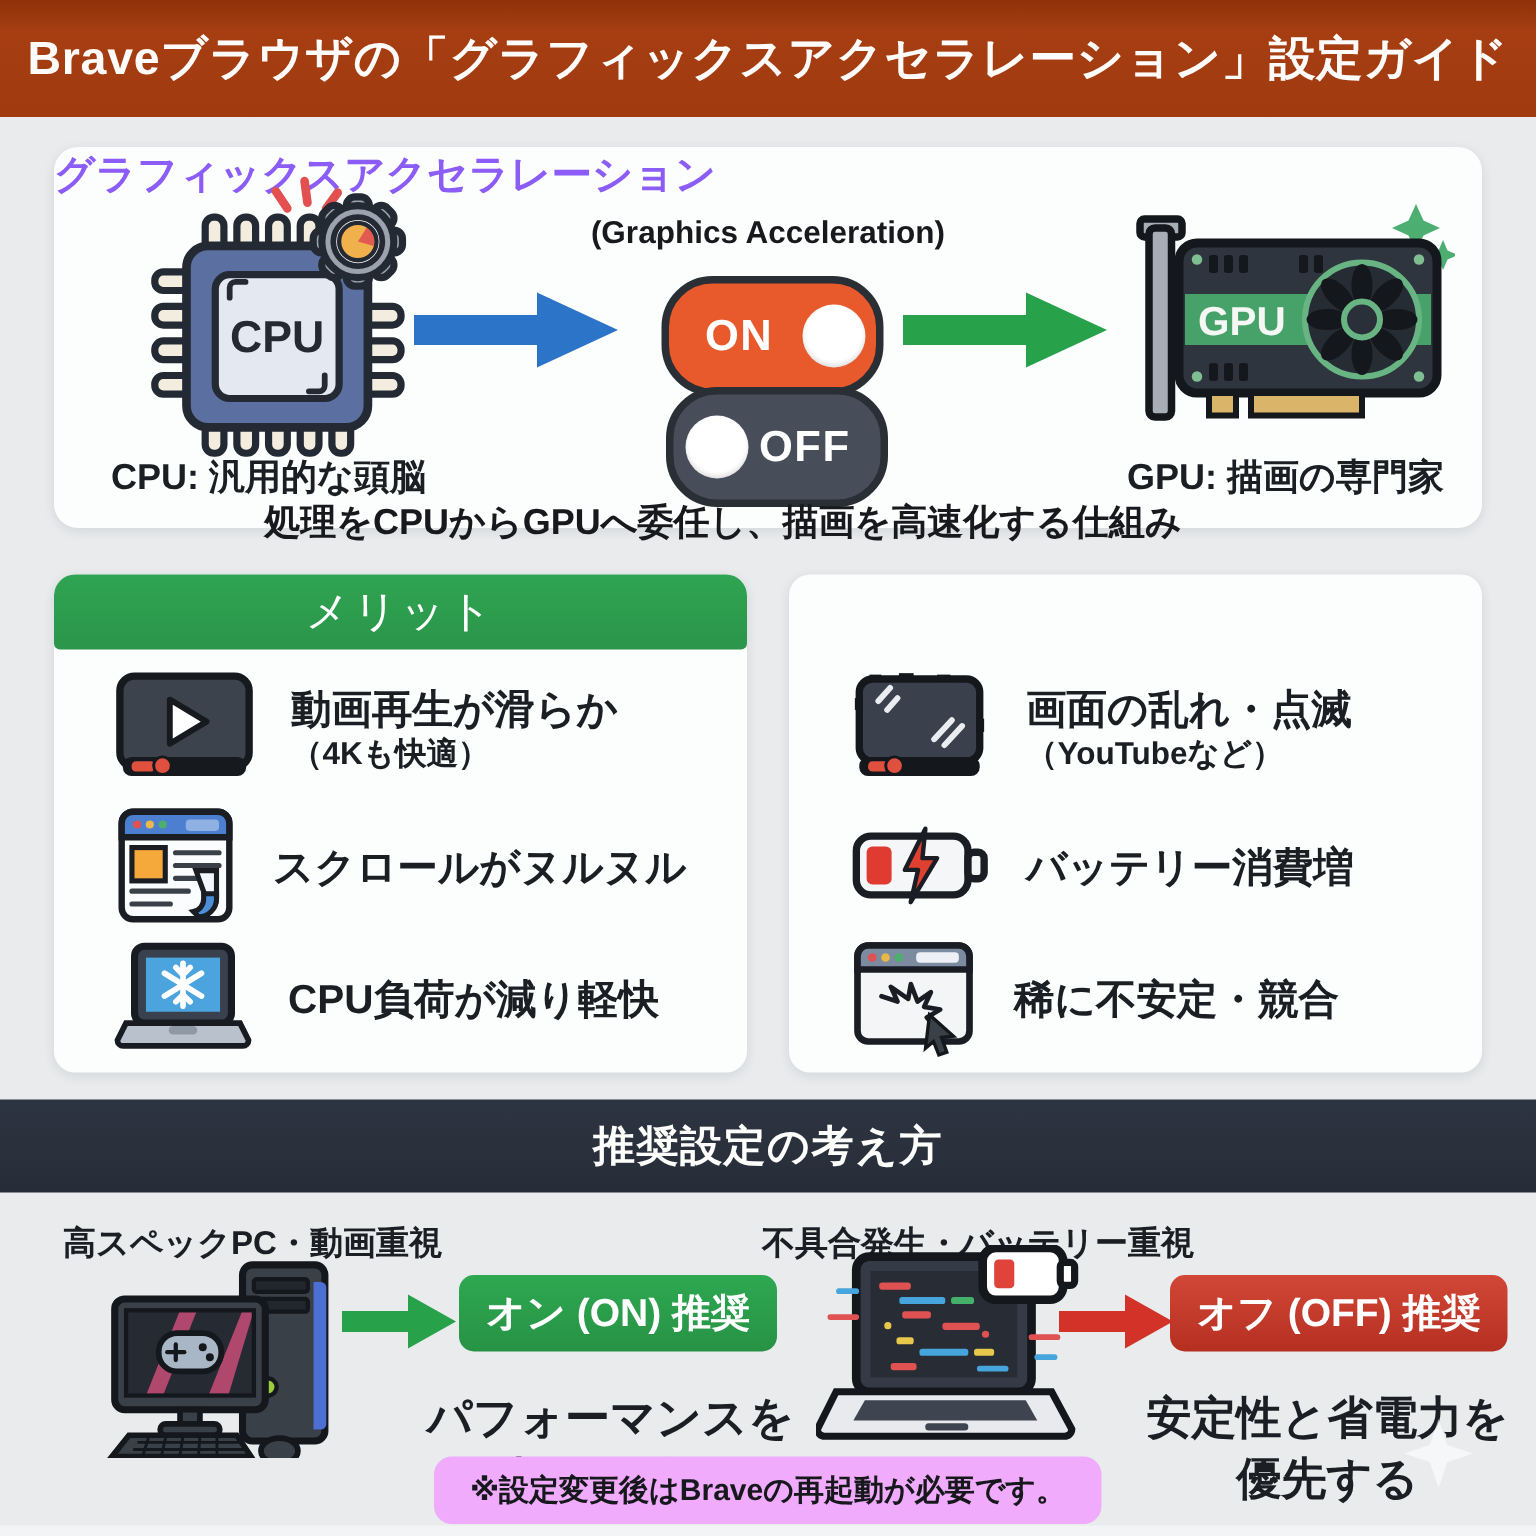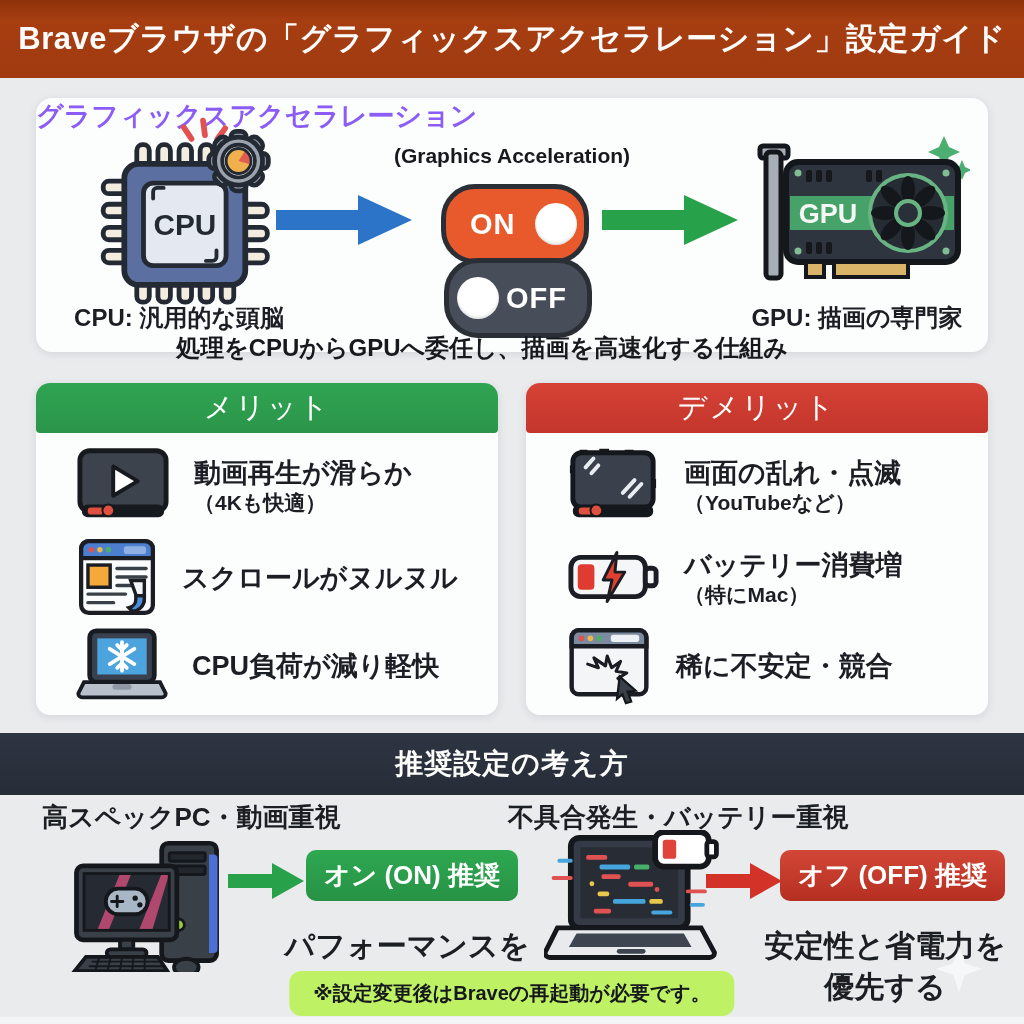--- a/index.html
+++ b/index.html
@@ -60,41 +60,41 @@
 
   
   .reco-band{position:absolute;left:0;top:733px;width:1024px;height:62px;
     background:linear-gradient(180deg,#2E3542,#262D38);display:flex;align-items:center;
     justify-content:center;}
   .reco-band span{font-size:28px;font-weight:bold;color:#FDFDFC;letter-spacing:1px;}
 
   .scenario{position:absolute;top:800px;height:190px;}
   .scenario.left{left:30px;width:470px;}
   .scenario.right{left:500px;width:500px;}
-  .cond-label{position:absolute;top:0;font-size:26px;font-weight:bold;}
+  .cond-label{position:absolute;top:14px;font-size:22px;font-weight:bold;}
   .scenario.left .cond-label{left:12px;}
   .scenario.right .cond-label{left:8px;}
   .scenario-icon{position:absolute;top:30px;}
   .scenario.left .scenario-icon{left:40px;}
   .scenario.right .scenario-icon{left:44px;}
   .mini-arrow{position:absolute;top:62px;}
   .scenario.left .mini-arrow{left:198px;}
   .scenario.right .mini-arrow{left:206px;}
   .reco-badge{position:absolute;top:50px;padding:8px 18px;border-radius:10px;
     font-size:26px;font-weight:bold;color:#FFFFFF;white-space:nowrap;}
   .reco-badge.green{left:276px;background:linear-gradient(180deg,#2EA851,#279245);}
   .reco-badge.red{left:280px;background:linear-gradient(180deg,#D24737,#B52F21);}
   .scenario-desc{position:absolute;top:126px;width:250px;text-align:center;
     font-size:30px;font-weight:bold;white-space:pre-line;line-height:1.35;}
   .scenario.left .scenario-desc{left:252px;}
   .scenario.right .scenario-desc{left:260px;}
 
   
   .footer-note{position:absolute;left:50%;top:971px;transform:translateX(-50%);
-    background:#bef264;border-radius:12px;padding:9px 24px;font-size:20px;
+    background:#f0abfc;border-radius:12px;padding:9px 24px;font-size:20px;
     font-weight:bold;color:#16181B;white-space:nowrap;}
   .bottom-strip{position:absolute;left:0;bottom:0;width:1024px;height:7px;background:#F3F4F6;}
   .sparkle{position:absolute;left:936px;top:946px;opacity:.8;}
 </style>
 </head>
 <body>
 
 <header class="topbar">
   <h1>Braveブラウザの「グラフィックスアクセラレーション」設定ガイド</h1>
 </header>
@@ -282,21 +282,20 @@
         <path d="M62,84 a10,10 0 0 0 8,-10 v-4 h10 v4 a14,14 0 0 1 -14,14 Z" fill="#4C8FD8" stroke="#1A1E24" stroke-width="4"></path>
       </svg>
     </span>
     <div class="item-text">
       <div class="main">スクロールがヌルヌル</div>
     </div>
   </div>
 </section>
 
 <section class="col-card demerit">
-  <div class="col-header red">デメリット</div>
 
   <div class="item-row r1">
     <span>
       <svg width="94" height="80" viewBox="0 0 96 80">
         <rect x="7" y="7" width="82" height="56" rx="9" fill="#3A414C" stroke="#14171C" stroke-width="5"></rect>
         <g fill="#14171C">
           <rect x="14" y="4" width="8" height="5"></rect>
             <rect x="34" y="3" width="10" height="5"></rect>
             <rect x="60" y="4" width="9" height="5"></rect>
           <rect x="4" y="20" width="5" height="8"></rect>
@@ -323,21 +322,20 @@
     <span>
       <svg width="94" height="66" viewBox="0 0 96 66">
         <rect x="5" y="13" width="76" height="40" rx="10" fill="#F4F6F8" stroke="#1A1E24" stroke-width="5"></rect>
         <rect x="81" y="24" width="11" height="18" rx="4" fill="#F4F6F8" stroke="#1A1E24" stroke-width="5"></rect>
         <rect x="12" y="20" width="17" height="26" rx="4" fill="#E03B30"></rect>
         <polygon points="52,8 38,36 47,36 42,58 60,28 50,28" fill="#E0402F" stroke="#1A1E24" stroke-width="3" stroke-linejoin="round"></polygon>
       </svg>
     </span>
     <div class="item-text">
       <div class="main">バッテリー消費増</div>
-      <div class="sub">（特にMac）</div>
     </div>
   </div>
 
   <div class="item-row r3">
     <span>
       <svg width="86" height="80" viewBox="0 0 96 90">
         <rect x="6" y="6" width="84" height="72" rx="8" fill="#F4F5F7" stroke="#1A1E24" stroke-width="5"></rect>
         <path d="M6,14 a8,8 0 0 1 8,-8 h68 a8,8 0 0 1 8,8 v10 h-84 Z" fill="#7C8BA0" stroke="#1A1E24" stroke-width="5"></path>
         <circle cx="17" cy="15" r="3.2" fill="#E05252"></circle>
           <circle cx="27" cy="15" r="3.2" fill="#E8B84B"></circle>

